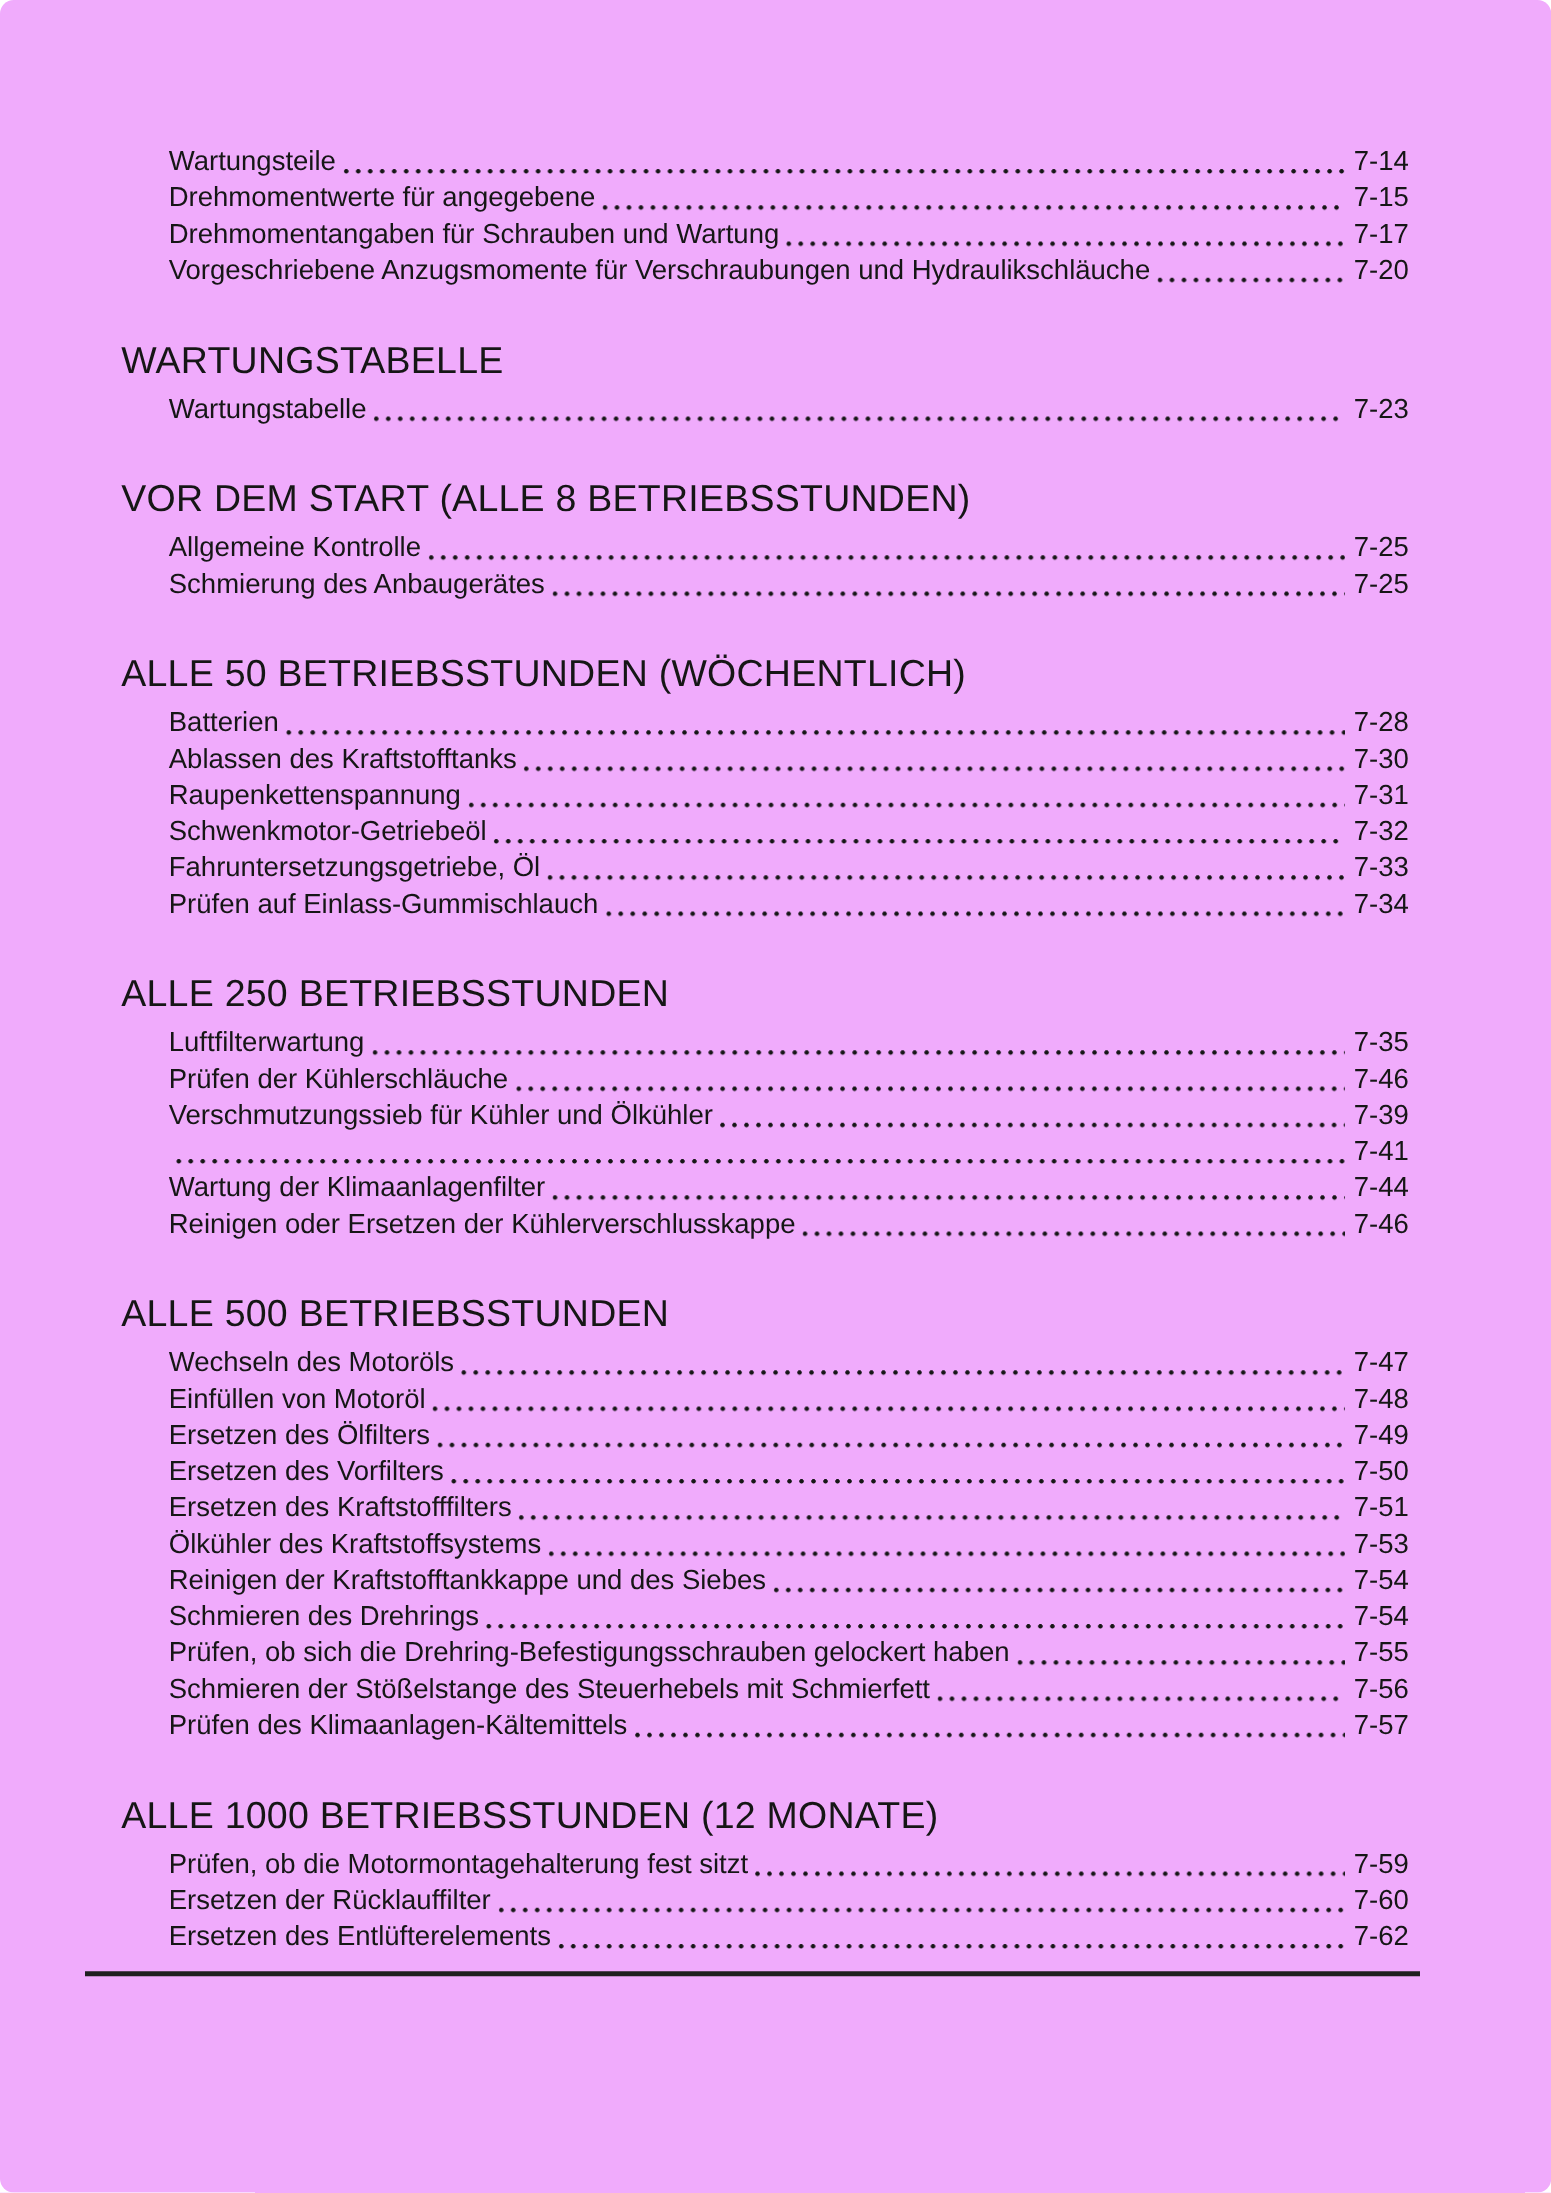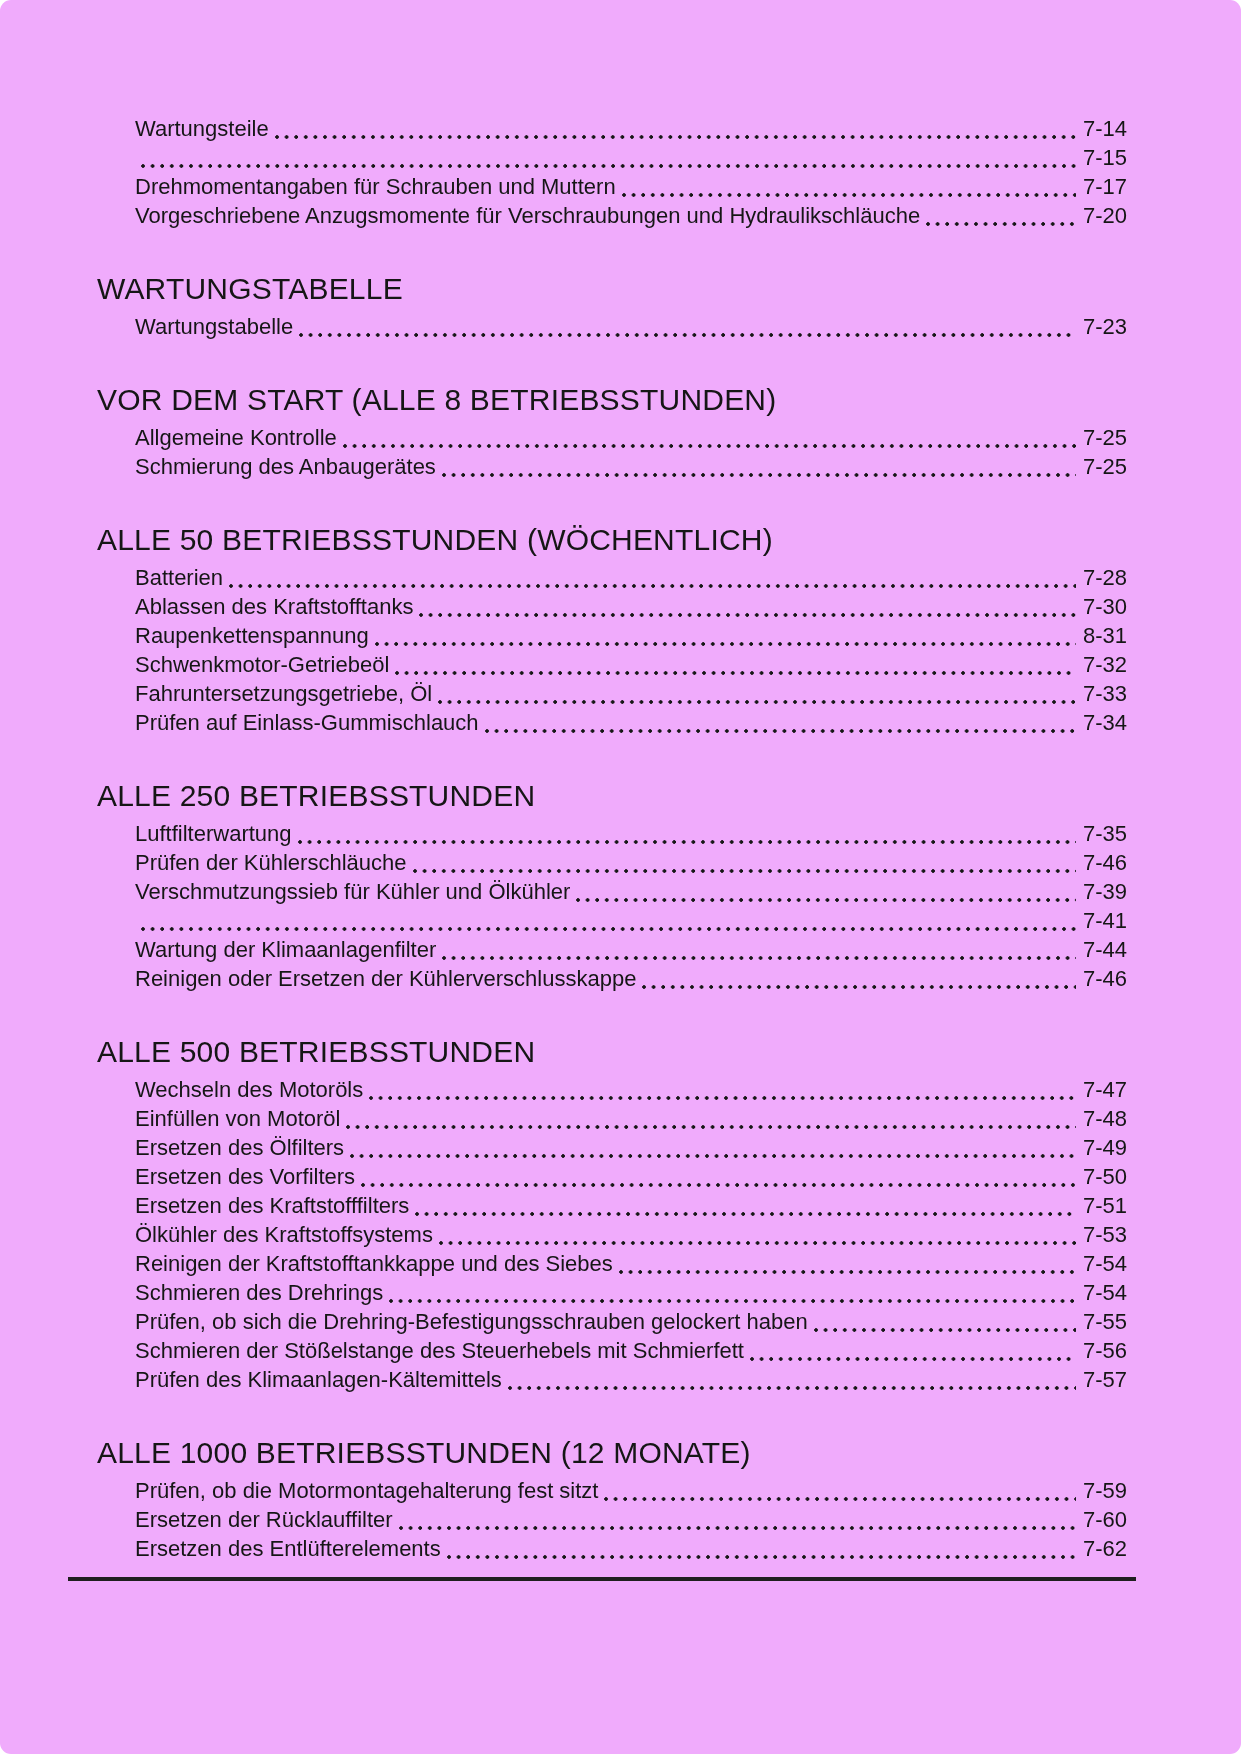--- a/index.html
+++ b/index.html
@@ -73,25 +73,26 @@
 <div class="page">
   <main class="toc">
     <section class="toc-group">
       <div class="entries" id="front-entries">
           <div class="toc-entry">
             <span class="entry-title">Wartungsteile</span>
             <span class="leader"></span>
             <span class="page-num">7-14</span>
           </div>
           <div class="toc-entry">
+            <span class="entry-title">Drehmomentwerte für angegebene</span>
             <span class="leader"></span>
             <span class="page-num">7-15</span>
           </div>
           <div class="toc-entry">
-            <span class="entry-title">Drehmomentangaben für Schrauben und Muttern</span>
+            <span class="entry-title">Drehmomentangaben für Schrauben und Wartung</span>
             <span class="leader"></span>
             <span class="page-num">7-17</span>
           </div>
           <div class="toc-entry">
             <span class="entry-title">Vorgeschriebene Anzugsmomente für Verschraubungen und Hydraulikschläuche</span>
             <span class="leader"></span>
             <span class="page-num">7-20</span>
           </div>
         </div>
     </section>
@@ -130,21 +131,21 @@
               <span class="page-num">7-28</span>
             </div>
             <div class="toc-entry">
               <span class="entry-title">Ablassen des Kraftstofftanks</span>
               <span class="leader"></span>
               <span class="page-num">7-30</span>
             </div>
             <div class="toc-entry">
               <span class="entry-title">Raupenkettenspannung</span>
               <span class="leader"></span>
-              <span class="page-num">8-31</span>
+              <span class="page-num">7-31</span>
             </div>
           </div>
         </section>
         <section class="toc-group">
           <div class="entries">
             <div class="toc-entry">
               <span class="entry-title">Schwenkmotor-Getriebeöl</span>
               <span class="leader"></span>
               <span class="page-num">7-32</span>
             </div>

